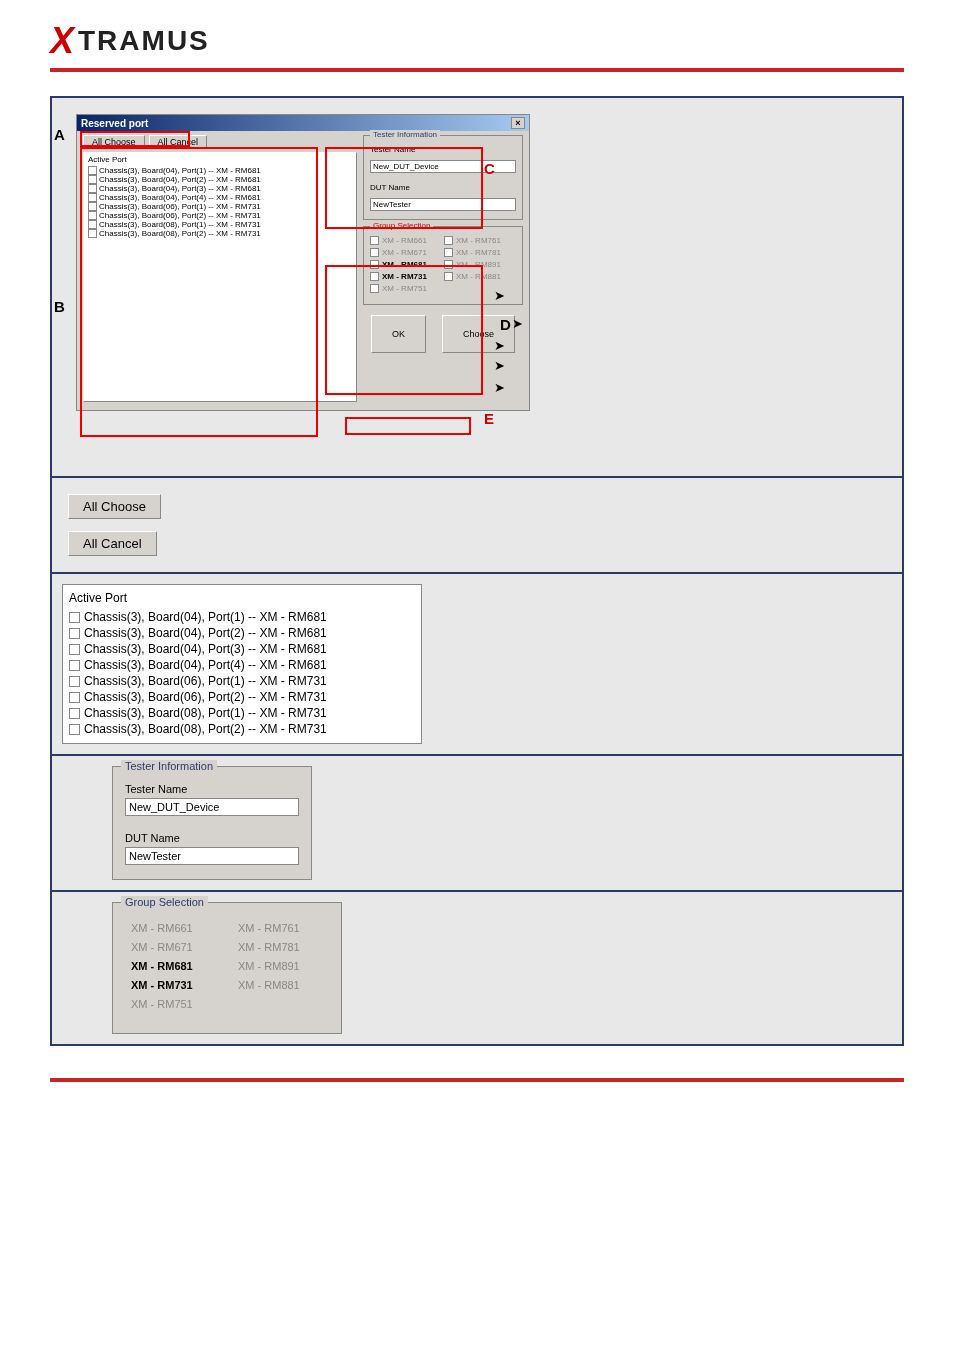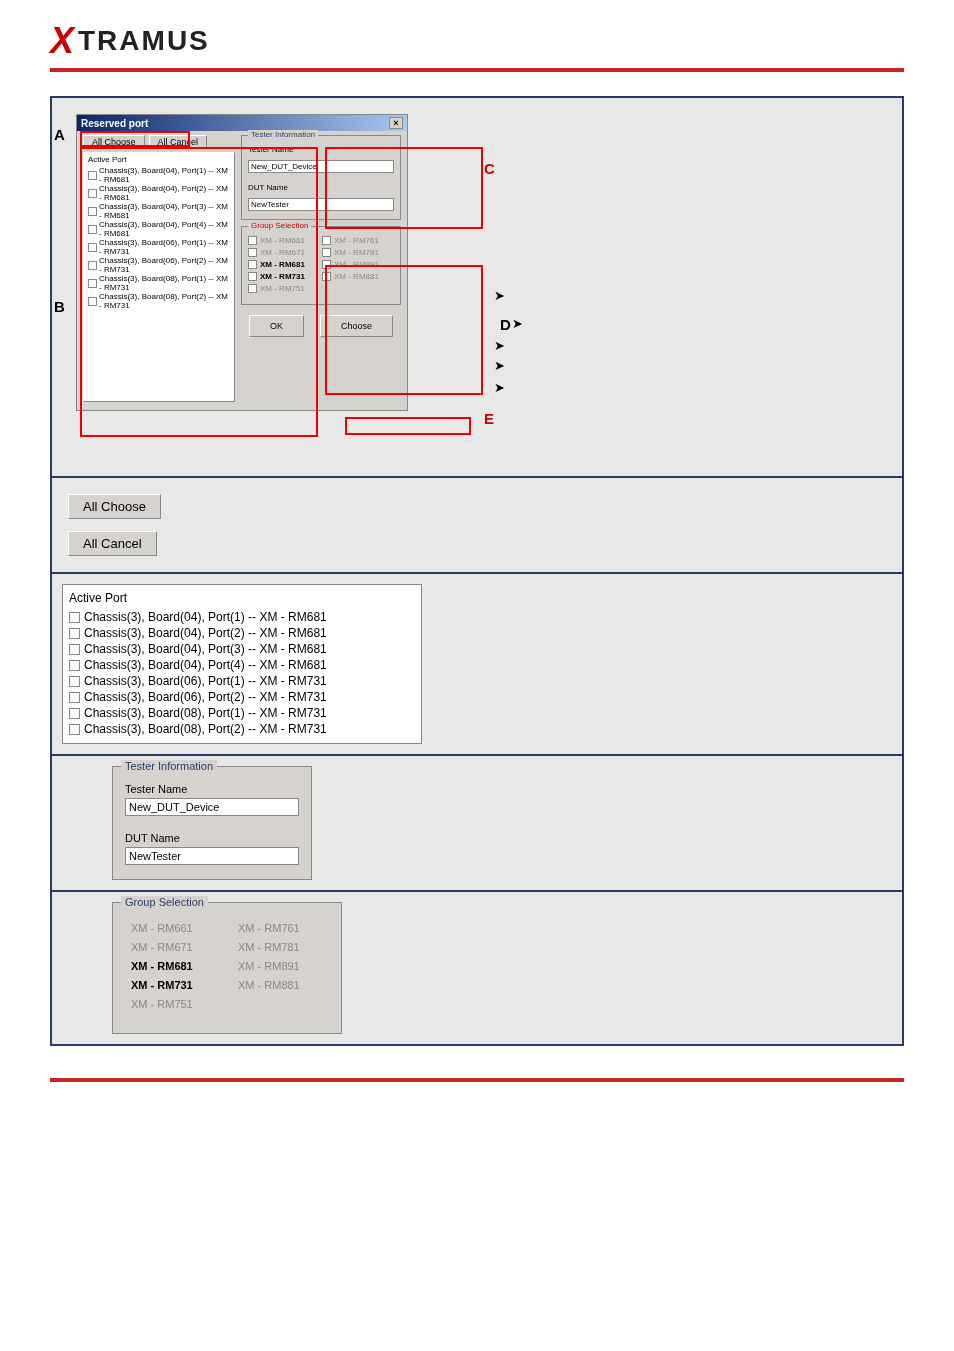--- a/index.html
+++ b/index.html
@@ -4,21 +4,21 @@
 <style>
 *{box-sizing:border-box;margin:0;padding:0}
 body{font-family:Arial,sans-serif;background:#fff;width:954px;margin:0 auto}
 .page{padding:20px 50px}
 .logo{display:flex;align-items:center;font-size:28px;font-weight:bold;letter-spacing:2px;color:#222;margin-bottom:6px}
 .logo .x{color:#c00;font-size:36px;font-style:italic;margin-right:2px}
 .red-hr{height:4px;background:#c22;margin-bottom:24px}
 .red-hr-bottom{height:4px;background:#c22;margin-top:32px}
 .outer-table{width:100%;border-collapse:collapse}
 .outer-table td.cell{border:2px solid #2b3a6b;background:#e8e8e8;padding:10px;vertical-align:top;position:relative}
-.dialog{background:#d6d3ce;border:1px solid #888;width:332px;margin:6px 0 6px 14px;position:relative}
+.dialog{background:#d6d3ce;border:1px solid #888;width:454px;margin:6px 0 6px 14px;position:relative}
 .titlebar{background:linear-gradient(to right,#0a246a,#a6caf0);color:#fff;font-size:10px;font-weight:bold;padding:2px 4px;display:flex;justify-content:space-between;align-items:center}
 .titlebar .closebtn{background:#d6d3ce;border:1px solid #888;color:#000;width:14px;height:12px;font-size:9px;text-align:center;line-height:10px;cursor:pointer}
 .dlg-body{padding:4px 6px 8px;display:flex;gap:6px}
 .dlg-left{flex:1}
 .btnrow{display:flex;gap:4px;margin-bottom:3px}
 .winbtn{background:#d6d3ce;border:1px solid #888;border-top-color:#fff;border-left-color:#fff;font-size:9px;padding:1px 8px;cursor:pointer}
 .winbtn-lg{background:#d6d3ce;border:1px solid #888;border-top-color:#fff;border-left-color:#fff;font-size:13px;padding:4px 14px;cursor:pointer;margin:6px}
 .fieldset-sm{border:1px solid #888;border-top-color:#fff;border-left-color:#fff;background:#fff;padding:2px;font-size:8px;position:relative;height:250px;overflow:hidden}
 .portlist-sm{font-size:8px;padding-top:8px}
 .portlist-sm .row{display:flex;align-items:center;gap:2px;padding:0 2px}
@@ -26,21 +26,21 @@
 .dlg-right{width:160px;display:flex;flex-direction:column;gap:6px}
 .grp{border:1px solid #888;padding:6px 6px 8px;position:relative;background:#d6d3ce}
 .grp .legend{position:absolute;top:-6px;left:6px;background:#d6d3ce;padding:0 3px;font-size:8px;color:#2b3a6b}
 .grp .legend-red{color:#c00}
 .lbl{font-size:8px;margin:3px 0 1px}
 .inp{width:100%;border:1px solid #888;background:#fff;font-size:8px;padding:1px 2px}
 .gs-row{display:flex;gap:8px;margin:3px 0}
 .gs-item{display:flex;align-items:center;gap:3px;font-size:8px;color:#888;width:66px}
 .gs-item.active{color:#000;font-weight:bold}
 .dlg-btns{display:flex;gap:16px;justify-content:center;margin-top:4px}
-.dlg-btns .winbtn{padding:5px 20px}
+.dlg-btns .winbtn{padding:13px 20px}
 .red-box{border:2px solid #e00;position:absolute}
 .callout{position:absolute;font-weight:bold;font-size:15px}
 .arrow{position:absolute;font-size:13px}
 .active-port-lg{border:1px solid #888;background:#fff;padding:6px;width:360px}
 .active-port-lg .hdr{font-size:12px;margin-bottom:4px}
 .active-port-lg .prow{display:flex;align-items:center;gap:4px;font-size:12px;padding:1px 0}
 .active-port-lg .cb2{width:11px;height:11px;border:1px solid #888;background:#fff}
 .tester-lg{border:1px solid #888;background:#d6d3ce;padding:10px 12px 14px;width:200px;position:relative;margin-left:50px}
 .tester-lg .legend2{position:absolute;top:-7px;left:8px;background:#d6d3ce;padding:0 4px;font-size:11px;color:#2b3a6b}
 .tester-lg .lbl2{font-size:11px;margin:6px 0 2px}

